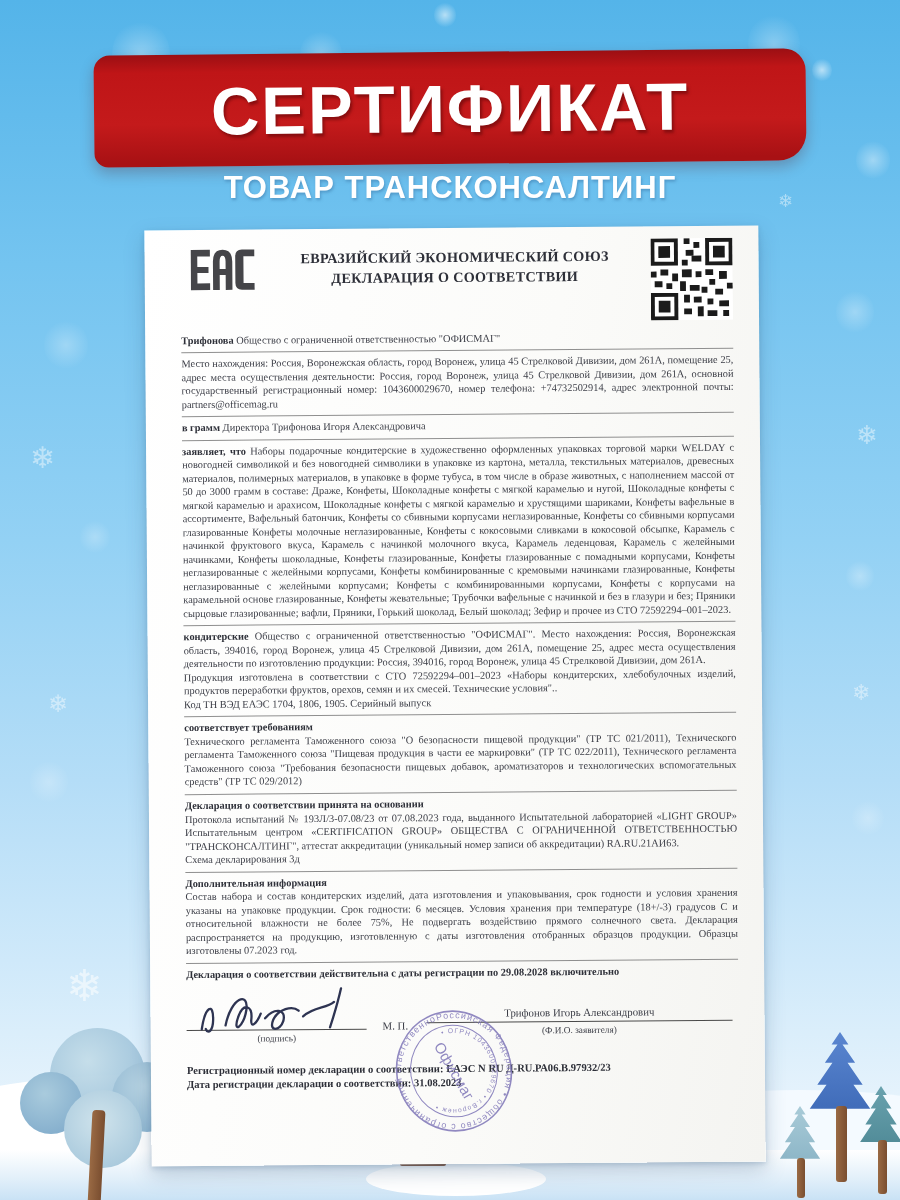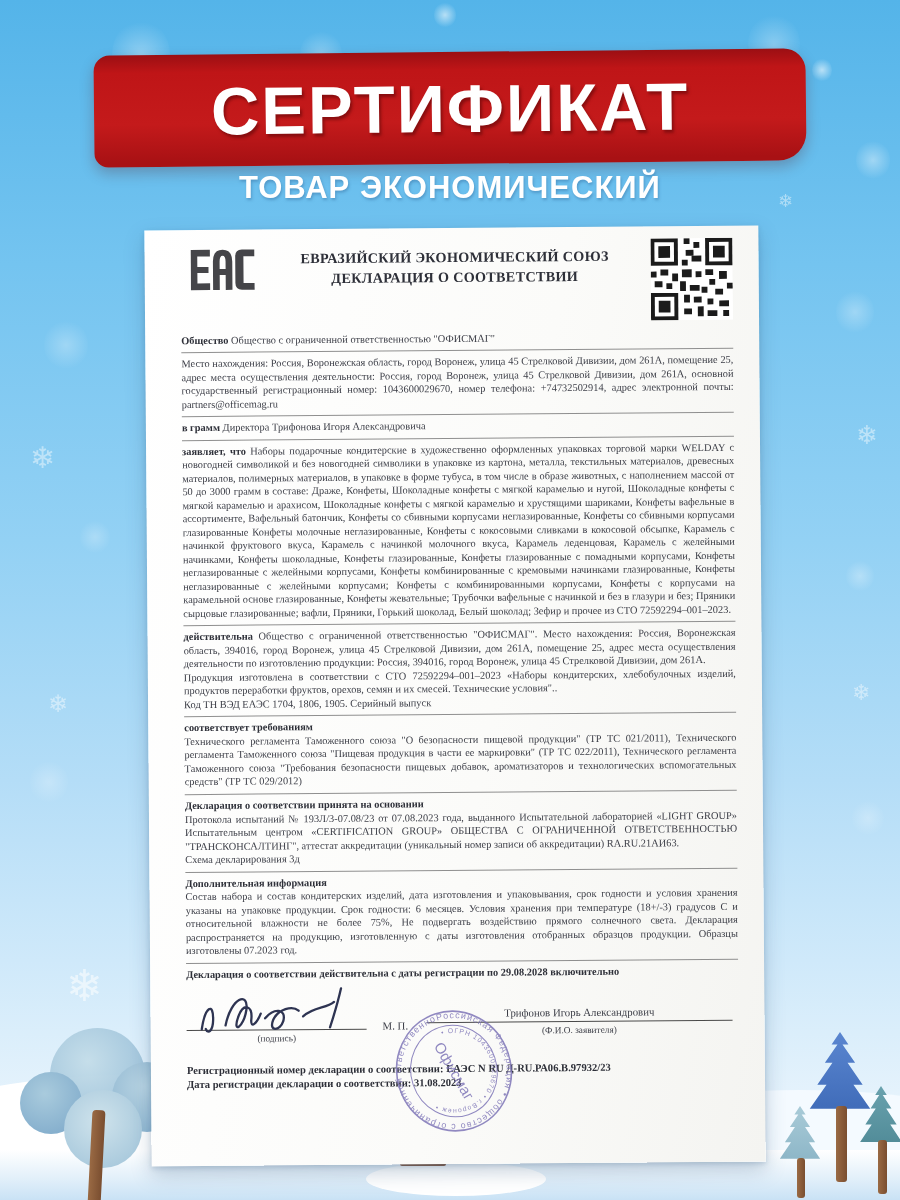--- a/index.html
+++ b/index.html
@@ -108,21 +108,21 @@
 <div class="mound" style="left:366px;top:1162px;width:180px;height:34px;"></div>
 <div class="box" style="left:408px;top:1146px;width:30px;height:14px;"></div>
 <div class="sledbar" style="left:400px;top:1162px;width:46px;height:4px;"></div>
 <div class="sledbar" style="left:404px;top:1156px;width:4px;height:8px;"></div>
 <div class="box" style="left:468px;top:1140px;width:22px;height:20px;"></div>
 <div class="sledbar" style="left:464px;top:1160px;width:30px;height:3px;"></div>
 
 <div class="ribbon">
   <span class="ribbon-title">СЕРТИФИКАТ</span>
 </div>
-<div class="subtitle">ТОВАР ЭКОНОМИЧЕСКИЙ</div>
+<div class="subtitle">ТОВАР ТРАНСКОНСАЛТИНГ</div>
 
 <div class="doc">
 
   <div class="doc-header">
     <div class="eac">
       <svg width="64" height="44" viewBox="0 0 86 54" aria-hidden="true">
         <g fill="#454549">
           <path d="M0 0 H26 V9 H9 V23 H24 V31 H9 V45 H26 V54 H0 Z"></path>
           <g transform="translate(30,0)">
             <path fill-rule="evenodd" d="M0 54 V16 Q0 0 13 0 Q26 0 26 16 V54 H17 V34 H9 V54 Z M9 16 Q9 8 13 8 Q17 8 17 16 V26 H9 Z"></path>
@@ -177,37 +177,37 @@
             <rect x="34" y="72" width="8" height="6"></rect>
             <rect x="48" y="70" width="6" height="10"></rect>
           <rect x="58" y="74" width="10" height="6"></rect>
             <rect x="74" y="74" width="6" height="6"></rect>
         </g>
       </svg>
     </div>
   </div>
 
   <div class="sec nosep">
-    <p><span class="lbl">Общество</span> <span>Общество с ограниченной ответственностью "ОФИСМАГ"</span></p>
+    <p><span class="lbl">Трифонова</span> <span>Общество с ограниченной ответственностью "ОФИСМАГ"</span></p>
   </div>
 
   <div class="sec">
     <p>Место нахождения: Россия, Воронежская область, город Воронеж, улица 45 Стрелковой Дивизии, дом 261А, помещение 25, адрес места осуществления деятельности: Россия, город Воронеж, улица 45 Стрелковой Дивизии, дом 261А, основной государственный регистрационный номер: 1043600029670, номер телефона: +74732502914, адрес электронной почты: partners@officemag.ru</p>
   </div>
 
   <div class="sec">
     <p><span class="lbl">в грамм</span> <span>Директора Трифонова Игоря Александровича</span></p>
   </div>
 
   <div class="sec">
     <p><span class="lbl">заявляет, что</span> <span>Наборы подарочные кондитерские в художественно оформленных упаковках торговой марки WELDAY с новогодней символикой и без новогодней символики в упаковке из картона, металла, текстильных материалов, древесных материалов, полимерных материалов, в упаковке в форме тубуса, в том числе в образе животных, с наполнением массой от 50 до 3000 грамм в составе: Драже, Конфеты, Шоколадные конфеты с мягкой карамелью и нугой, Шоколадные конфеты с мягкой карамелью и арахисом, Шоколадные конфеты с мягкой карамелью и хрустящими шариками, Конфеты вафельные в ассортименте, Вафельный батончик, Конфеты со сбивными корпусами неглазированные, Конфеты со сбивными корпусами глазированные Конфеты молочные неглазированные, Конфеты с кокосовыми сливками в кокосовой обсыпке, Карамель с начинкой фруктового вкуса, Карамель с начинкой молочного вкуса, Карамель леденцовая, Карамель с желейными начинками, Конфеты шоколадные, Конфеты глазированные, Конфеты глазированные с помадными корпусами, Конфеты неглазированные с желейными корпусами, Конфеты комбинированные с кремовыми начинками глазированные, Конфеты неглазированные с желейными корпусами; Конфеты с комбинированными корпусами, Конфеты с корпусами на карамельной основе глазированные, Конфеты жевательные; Трубочки вафельные с начинкой и без в глазури и без; Пряники сырцовые глазированные; вафли, Пряники, Горький шоколад, Белый шоколад; Зефир и прочее из СТО 72592294–001–2023.</span></p>
   </div>
 
   <div class="sec">
-    <p><span class="lbl">действительна</span> <span>Общество с ограниченной ответственностью "ОФИСМАГ". Место нахождения: Россия, Воронежская область, 394016, город Воронеж, улица 45 Стрелковой Дивизии, дом 261А, помещение 25, адрес места осуществления деятельности по изготовлению продукции: Россия, 394016, город Воронеж, улица 45 Стрелковой Дивизии, дом 261А.</span></p>
+    <p><span class="lbl">кондитерские</span> <span>Общество с ограниченной ответственностью "ОФИСМАГ". Место нахождения: Россия, Воронежская область, 394016, город Воронеж, улица 45 Стрелковой Дивизии, дом 261А, помещение 25, адрес места осуществления деятельности по изготовлению продукции: Россия, 394016, город Воронеж, улица 45 Стрелковой Дивизии, дом 261А.</span></p>
     <p>Продукция изготовлена в соответствии с СТО 72592294–001–2023 «Наборы кондитерских, хлебобулочных изделий, продуктов переработки фруктов, орехов, семян и их смесей. Технические условия"..</p>
     <p>Код ТН ВЭД ЕАЭС 1704, 1806, 1905. Серийный выпуск</p>
   </div>
 
   <div class="sec">
     <p class="lbl">соответствует требованиям</p>
     <p>Технического регламента Таможенного союза "О безопасности пищевой продукции" (ТР ТС 021/2011), Технического регламента Таможенного союза "Пищевая продукция в части ее маркировки" (ТР ТС 022/2011), Технического регламента Таможенного союза "Требования безопасности пищевых добавок, ароматизаторов и технологических вспомогательных средств" (ТР ТС 029/2012)</p>
   </div>
 
   <div class="sec">

